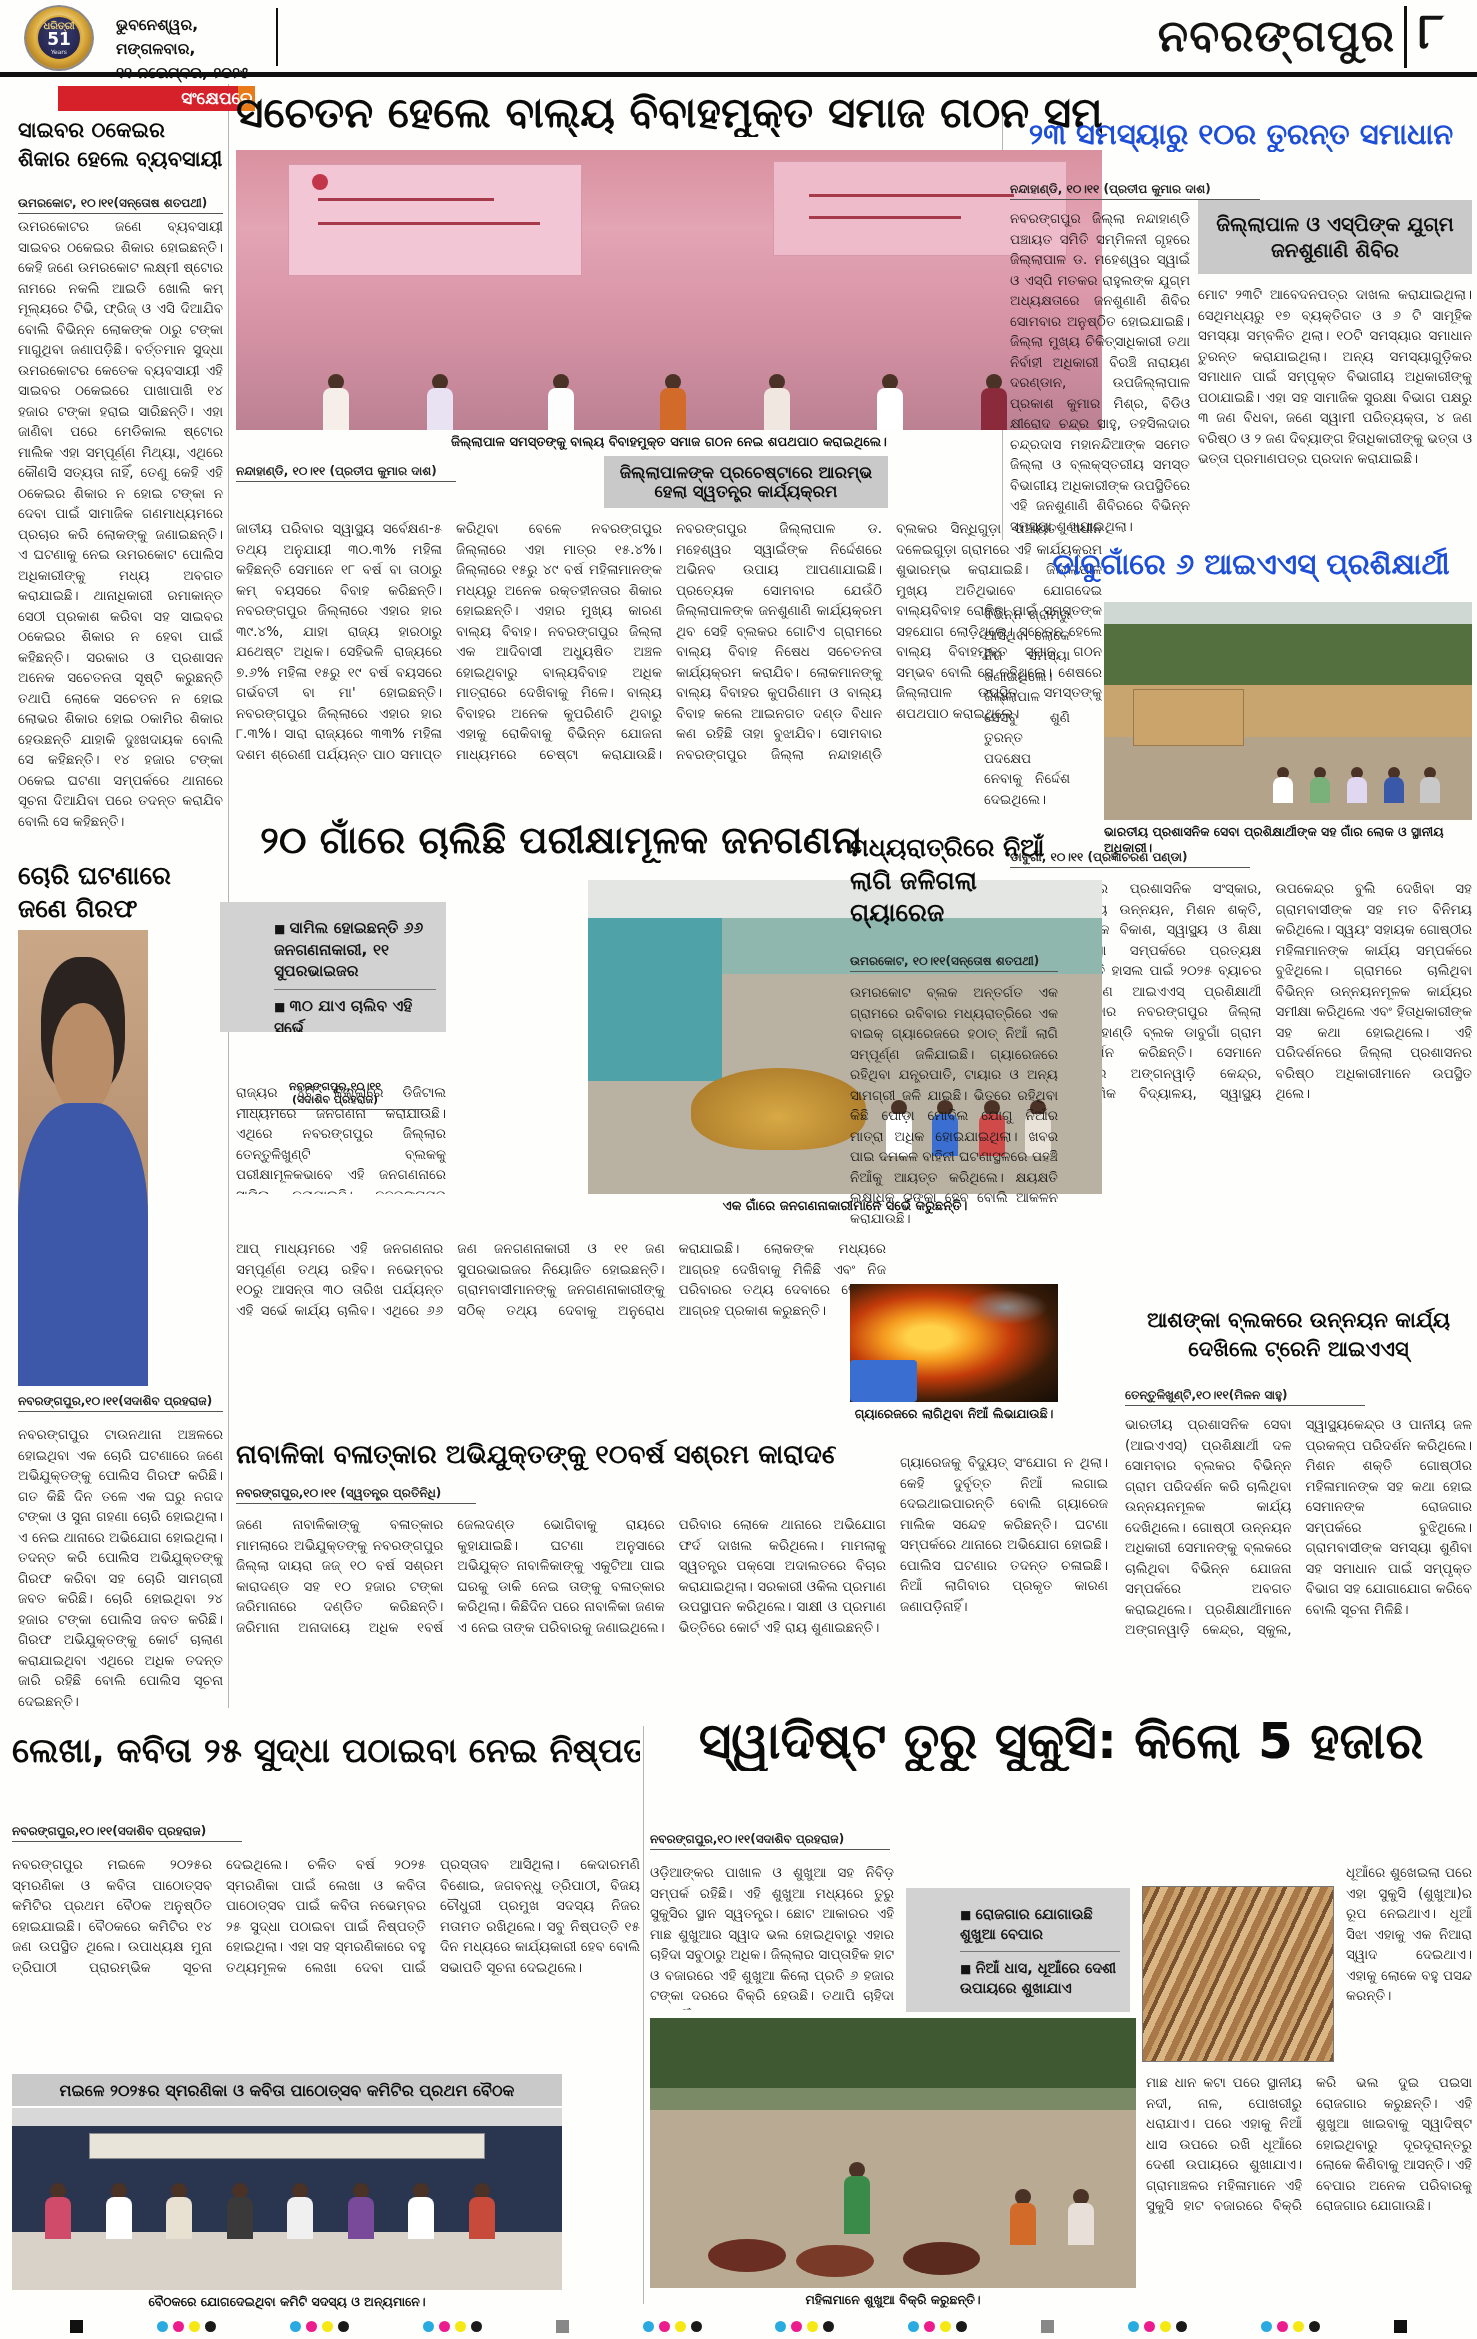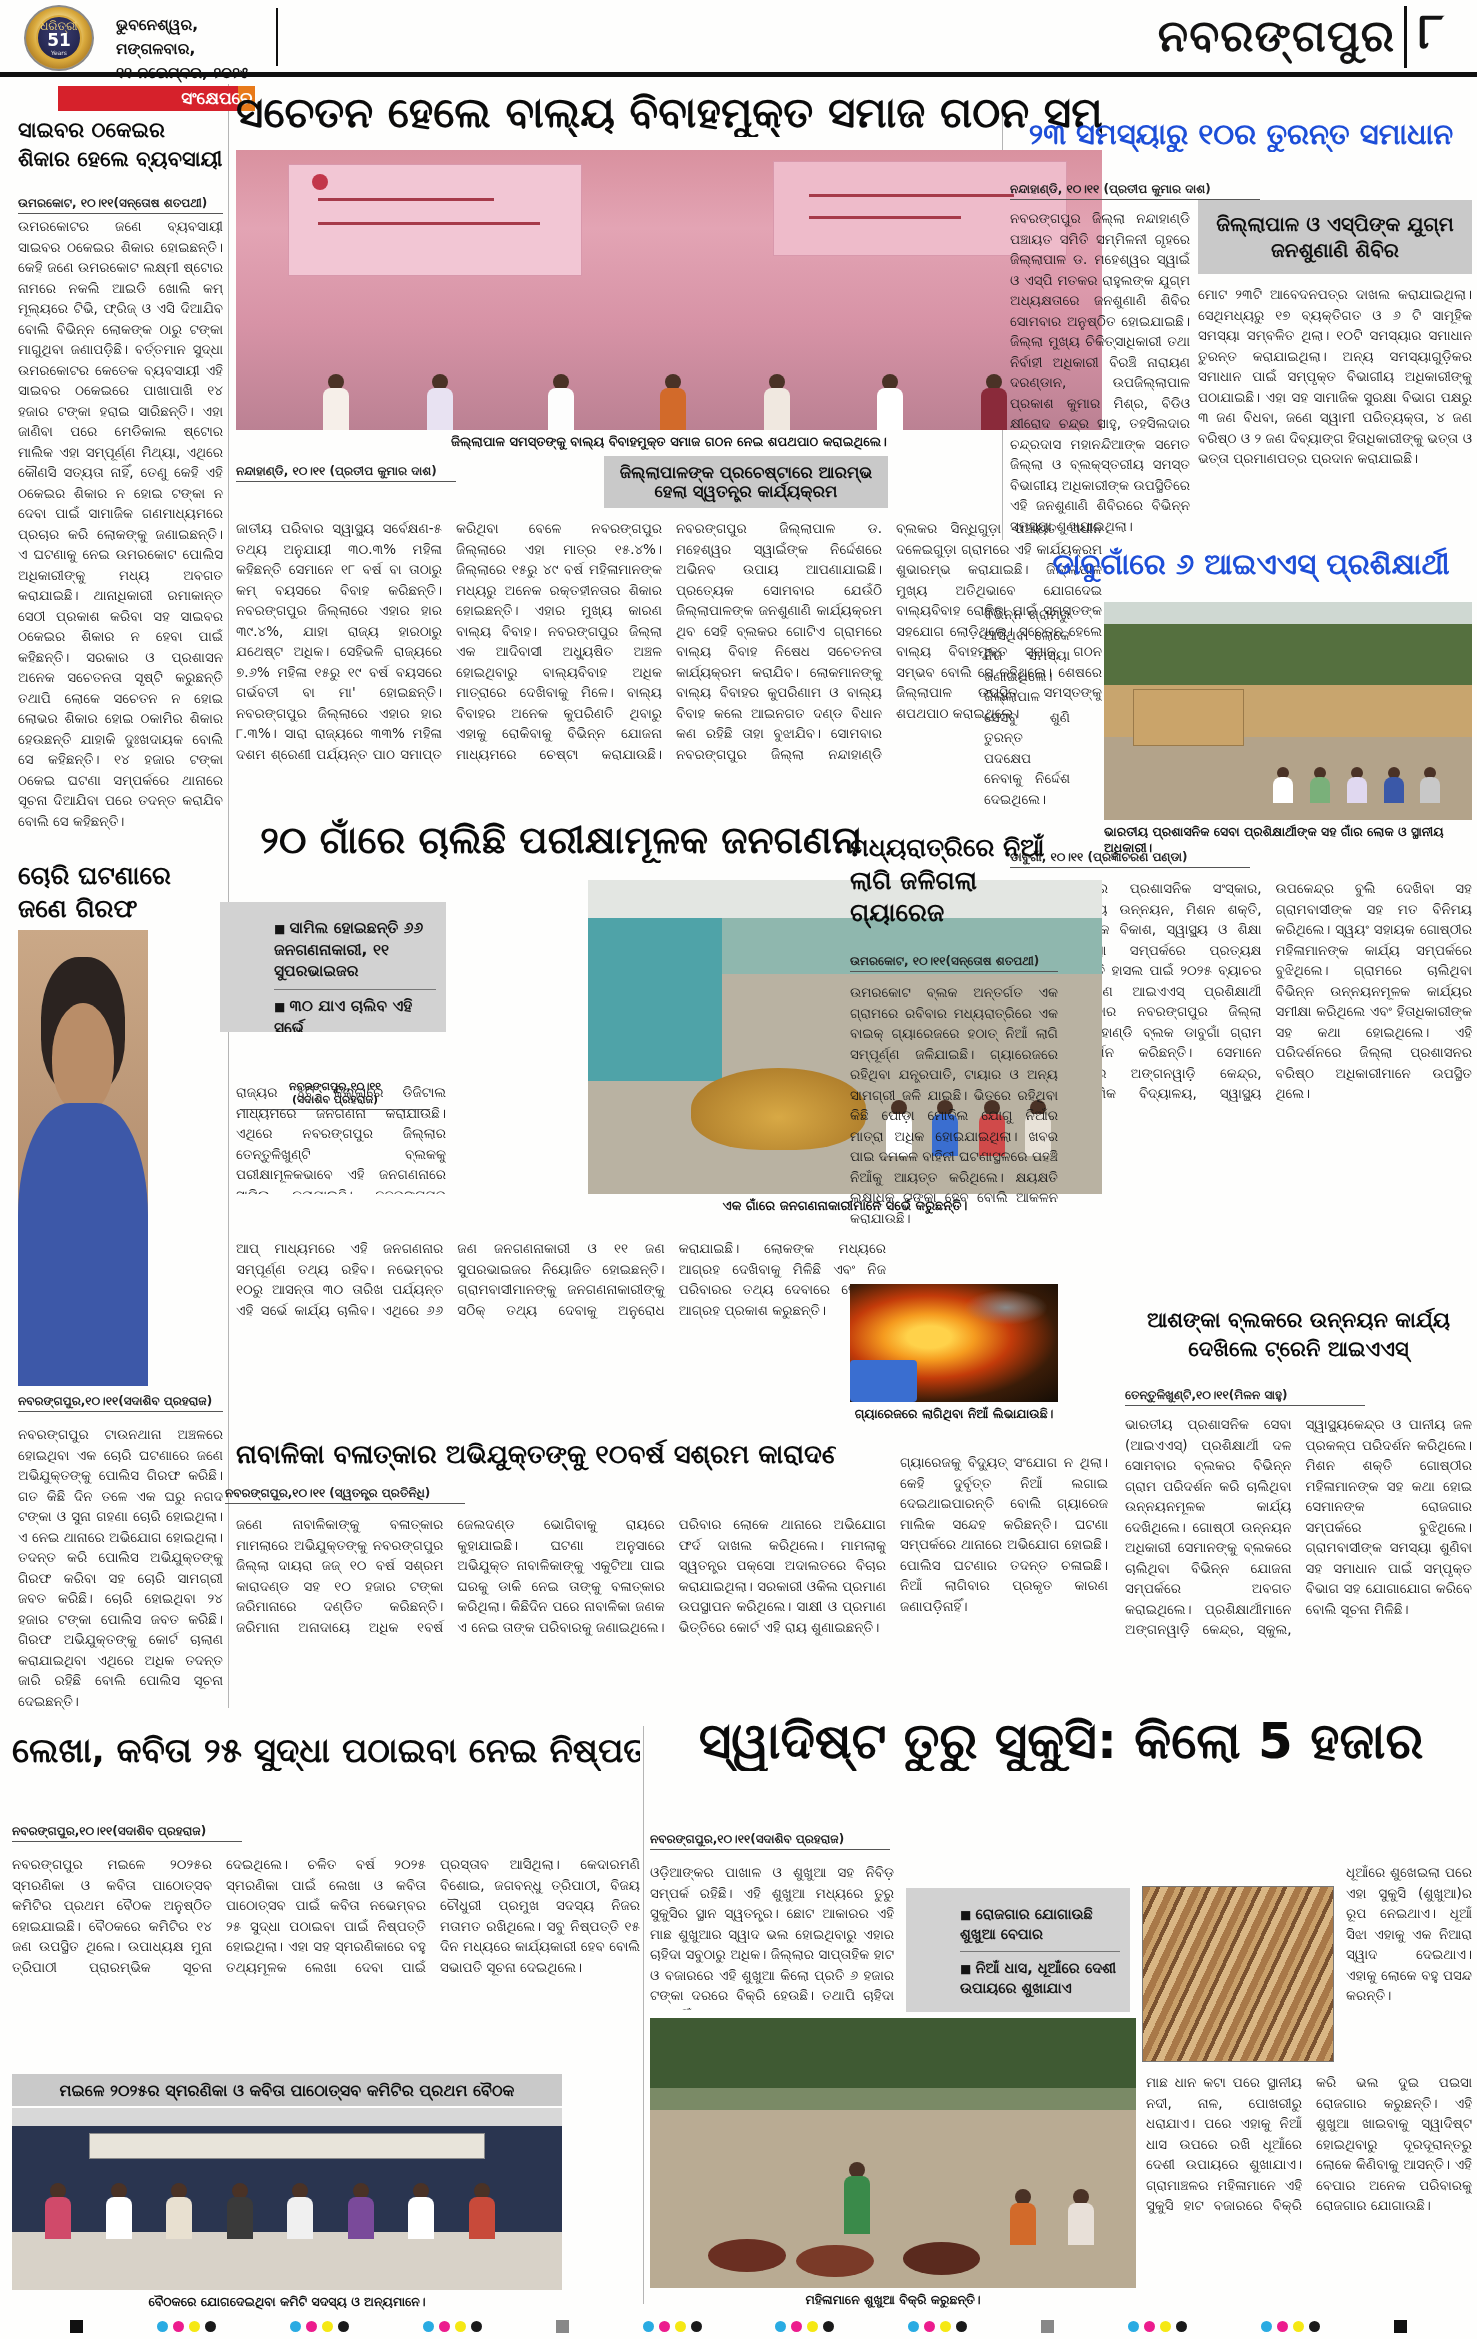--- a/index.html
+++ b/index.html
@@ -7,21 +7,21 @@
   .page { position:relative; width:1477px; height:2339px; background:#fefefdff; overflow:hidden; color:#141414; margin:0 auto; }
   .abs { position:absolute; }
 
   
   .logo-ring { width:70px; height:66px; border-radius:50%;
     background:radial-gradient(circle at 50% 45%, #f5e6a8 0 30%, #d9a93c 55%, #b8872a 70%, #e9d9b8 78%, #cfcfcf 86%, #9a9a9a 100%);
     border:2px solid #8a8a8a; }
   .logo-core { position:absolute; left:12px; top:10px; width:46px; height:46px; border-radius:50%;
     background:radial-gradient(circle at 50% 40%, #3c3f73, #23254d 75%); border:2px solid #d9a93c;
     display:flex; flex-direction:column; align-items:center; justify-content:center; color:#fff; }
-  .logo-top { font-size:12px; color:#f0d27a; font-weight:normal; line-height:1; }
+  .logo-top { font-size:10px; color:#f0d27a; font-weight:bold; line-height:1; }
   .logo-51 { font-size:17px; font-weight:bold; line-height:1.05; }
   .logo-years { font-size:6px; color:#e8e8e8; line-height:1; }
   .dateline { font-size:15.5px; font-weight:bold; line-height:1.55; color:#111; }
   .mast-rule { background:#101010; }
   .edition { font-size:44px; font-weight:bold; letter-spacing:1px; }
   .pagenum { font-size:50px; font-weight:bold; }
 
   
   .kicker { background:linear-gradient(90deg,#d6212b 0 88%,#e87a1a 88% 96%,#fefefd 96%); color:#fff;
     font-weight:bold; font-size:17px; text-align:right; padding:2px 10px 3px 0;margin-left:40px; }
@@ -221,21 +221,21 @@
   <div class="abs byline" style="left:850px; top:954px; width:208px;">ଉମରକୋଟ, ୧୦।୧୧(ସନ୍ତୋଷ ଶତପଥୀ)</div>
   <div class="abs bodytext" style="left:850px; top:982px; width:208px; height:296px;">ଉମରକୋଟ ବ୍ଲକ ଅନ୍ତର୍ଗତ ଏକ ଗ୍ରାମରେ ରବିବାର ମଧ୍ୟରାତ୍ରିରେ ଏକ ବାଇକ୍ ଗ୍ୟାରେଜରେ ହଠାତ୍ ନିଆଁ ଲାଗି ସମ୍ପୂର୍ଣ୍ଣ ଜଳିଯାଇଛି। ଗ୍ୟାରେଜରେ ରହିଥିବା ଯନ୍ତ୍ରପାତି, ଟାୟାର ଓ ଅନ୍ୟ ସାମଗ୍ରୀ ଜଳି ଯାଇଛି। ଭିତରେ ରହିଥିବା କିଛି ପୋଡ଼ା ମୋବିଲ ଯୋଗୁ ନିଆଁର ମାତ୍ରା ଅଧିକ ହୋଇଯାଇଥିଲା। ଖବର ପାଇ ଦମକଳ ବାହିନୀ ଘଟଣାସ୍ଥଳରେ ପହଞ୍ଚି ନିଆଁକୁ ଆୟତ୍ତ କରିଥିଲେ। କ୍ଷୟକ୍ଷତି ଲକ୍ଷାଧିକ ଟଙ୍କା ହେବ ବୋଲି ଆକଳନ କରାଯାଉଛି।</div>
   <div class="photo ph-fire" style="left:850px; top:1284px; width:208px; height:118px;">
     <div class="abs" style="left:0; bottom:0; width:32%; height:36%; background:#3a6ed0; border-radius:4px;"></div>
     <div class="abs" style="left:55%; top:5%; width:40%; height:30%; background:radial-gradient(ellipse, #8a8a8a, transparent 70%);"></div>
   </div>
   <div class="abs caption" style="left:850px; top:1406px; width:208px; text-align:center; font-size:12.5px;">ଗ୍ୟାରେଜରେ ଲାଗିଥିବା ନିଆଁ ଲିଭାଯାଉଛି।</div>
   <div class="abs bodytext" style="left:900px; top:1452px; width:208px; height:256px;">ଗ୍ୟାରେଜକୁ ବିଦ୍ୟୁତ୍ ସଂଯୋଗ ନ ଥିଲା। କେହି ଦୁର୍ବୃତ୍ତ ନିଆଁ ଲଗାଇ ଦେଇଥାଇପାରନ୍ତି ବୋଲି ଗ୍ୟାରେଜ ମାଲିକ ସନ୍ଦେହ କରିଛନ୍ତି। ଘଟଣା ସମ୍ପର୍କରେ ଥାନାରେ ଅଭିଯୋଗ ହୋଇଛି। ପୋଲିସ ଘଟଣାର ତଦନ୍ତ ଚଳାଇଛି। ନିଆଁ ଲାଗିବାର ପ୍ରକୃତ କାରଣ ଜଣାପଡ଼ିନାହିଁ।</div>
 
   <div class="abs h-sm" style="left:236px; top:1438px; width:600px; white-space:nowrap; font-size:26px;">ନାବାଳିକା ବଳାତ୍କାର ଅଭିଯୁକ୍ତଙ୍କୁ ୧୦ବର୍ଷ ସଶ୍ରମ କାରାଦଣ୍ଡ</div>
-  <div class="abs byline" style="left:225px; top:1486px; width:240px;">ନବରଙ୍ଗପୁର,୧୦।୧୧ (ସ୍ୱତନ୍ତ୍ର ପ୍ରତିନିଧି)</div>
+  <div class="abs byline" style="left:236px; top:1486px; width:240px;">ନବରଙ୍ଗପୁର,୧୦।୧୧ (ସ୍ୱତନ୍ତ୍ର ପ୍ରତିନିଧି)</div>
   <div class="abs bodytext" style="left:236px; top:1514px; width:650px; height:196px; column-count:3; column-gap:14px;">ଜଣେ ନାବାଳିକାଙ୍କୁ ବଳାତ୍କାର ମାମଲାରେ ଅଭିଯୁକ୍ତଙ୍କୁ ନବରଙ୍ଗପୁର ଜିଲ୍ଲା ଦାୟରା ଜଜ୍ ୧୦ ବର୍ଷ ସଶ୍ରମ କାରାଦଣ୍ଡ ସହ ୧୦ ହଜାର ଟଙ୍କା ଜରିମାନାରେ ଦଣ୍ଡିତ କରିଛନ୍ତି। ଜରିମାନା ଅନାଦାୟେ ଅଧିକ ୧ବର୍ଷ ଜେଲଦଣ୍ଡ ଭୋଗିବାକୁ ରାୟରେ କୁହାଯାଇଛି। ଘଟଣା ଅନୁସାରେ ଅଭିଯୁକ୍ତ ନାବାଳିକାଙ୍କୁ ଏକୁଟିଆ ପାଇ ଘରକୁ ଡାକି ନେଇ ତାଙ୍କୁ ବଳାତ୍କାର କରିଥିଲା। କିଛିଦିନ ପରେ ନାବାଳିକା ଜଣକ ଏ ନେଇ ତାଙ୍କ ପରିବାରକୁ ଜଣାଇଥିଲେ। ପରିବାର ଲୋକେ ଥାନାରେ ଅଭିଯୋଗ ଫର୍ଦ ଦାଖଲ କରିଥିଲେ। ମାମଲାକୁ ସ୍ୱତନ୍ତ୍ର ପକ୍ସୋ ଅଦାଲତରେ ବିଚାର କରାଯାଇଥିଲା। ସରକାରୀ ଓକିଲ ପ୍ରମାଣ ଉପସ୍ଥାପନ କରିଥିଲେ। ସାକ୍ଷୀ ଓ ପ୍ରମାଣ ଭିତ୍ତିରେ କୋର୍ଟ ଏହି ରାୟ ଶୁଣାଇଛନ୍ତି।</div>
 
   <div class="abs h-side" style="left:1125px; top:1306px; width:347px; text-align:center; height:78px;">ଆଶଙ୍କା ବ୍ଲକରେ ଉନ୍ନୟନ କାର୍ଯ୍ୟ ଦେଖିଲେ ଟ୍ରେନି ଆଇଏଏସ୍</div>
   <div class="abs byline" style="left:1125px; top:1388px; width:240px;">ତେନ୍ତୁଳିଖୁଣ୍ଟି,୧୦।୧୧(ମିଳନ ସାହୁ)</div>
   <div class="abs bodytext" style="left:1125px; top:1414px; width:347px; height:294px; column-count:2; column-gap:14px;">ଭାରତୀୟ ପ୍ରଶାସନିକ ସେବା (ଆଇଏଏସ୍) ପ୍ରଶିକ୍ଷାର୍ଥୀ ଦଳ ସୋମବାର ବ୍ଲକର ବିଭିନ୍ନ ଗ୍ରାମ ପରିଦର୍ଶନ କରି ଚାଲିଥିବା ଉନ୍ନୟନମୂଳକ କାର୍ଯ୍ୟ ଦେଖିଥିଲେ। ଗୋଷ୍ଠୀ ଉନ୍ନୟନ ଅଧିକାରୀ ସେମାନଙ୍କୁ ବ୍ଲକରେ ଚାଲିଥିବା ବିଭିନ୍ନ ଯୋଜନା ସମ୍ପର୍କରେ ଅବଗତ କରାଇଥିଲେ। ପ୍ରଶିକ୍ଷାର୍ଥୀମାନେ ଅଙ୍ଗନୱାଡ଼ି କେନ୍ଦ୍ର, ସ୍କୁଲ, ସ୍ୱାସ୍ଥ୍ୟକେନ୍ଦ୍ର ଓ ପାନୀୟ ଜଳ ପ୍ରକଳ୍ପ ପରିଦର୍ଶନ କରିଥିଲେ। ମିଶନ ଶକ୍ତି ଗୋଷ୍ଠୀର ମହିଳାମାନଙ୍କ ସହ କଥା ହୋଇ ସେମାନଙ୍କ ରୋଜଗାର ସମ୍ପର୍କରେ ବୁଝିଥିଲେ। ଗ୍ରାମବାସୀଙ୍କ ସମସ୍ୟା ଶୁଣିବା ସହ ସମାଧାନ ପାଇଁ ସମ୍ପୃକ୍ତ ବିଭାଗ ସହ ଯୋଗାଯୋଗ କରିବେ ବୋଲି ସୂଚନା ମିଳିଛି।</div>
 
   <div class="abs h-lg" style="left:12px; top:1730px; width:628px; font-size:34px;">ଲେଖା, କବିତା ୨୫ ସୁଦ୍ଧା ପଠାଇବା ନେଇ ନିଷ୍ପତ୍ତି</div>
   <div class="abs byline" style="left:12px; top:1824px; width:230px;">ନବରଙ୍ଗପୁର,୧୦।୧୧(ସଦାଶିବ ପ୍ରହରାଜ)</div>
   <div class="abs bodytext" style="left:12px; top:1854px; width:628px; height:212px; column-count:3; column-gap:14px;">ନବରଙ୍ଗପୁର ମଇଳେ ୨୦୨୫ର ସ୍ମରଣିକା ଓ କବିତା ପାଠୋତ୍ସବ କମିଟିର ପ୍ରଥମ ବୈଠକ ଅନୁଷ୍ଠିତ ହୋଇଯାଇଛି। ବୈଠକରେ କମିଟିର ୧୪ ଜଣ ଉପସ୍ଥିତ ଥିଲେ। ଉପାଧ୍ୟକ୍ଷ ମୁନା ତ୍ରିପାଠୀ ପ୍ରାରମ୍ଭିକ ସୂଚନା ଦେଇଥିଲେ। ଚଳିତ ବର୍ଷ ୨୦୨୫ ସ୍ମରଣିକା ପାଇଁ ଲେଖା ଓ କବିତା ପାଠୋତ୍ସବ ପାଇଁ କବିତା ନଭେମ୍ବର ୨୫ ସୁଦ୍ଧା ପଠାଇବା ପାଇଁ ନିଷ୍ପତ୍ତି ହୋଇଥିଲା। ଏହା ସହ ସ୍ମରଣିକାରେ ବହୁ ତଥ୍ୟମୂଳକ ଲେଖା ଦେବା ପାଇଁ ପ୍ରସ୍ତାବ ଆସିଥିଲା। କେଦାରମଣି ବିଶୋଇ, ଜଗବନ୍ଧୁ ତ୍ରିପାଠୀ, ବିଜୟ ଚୌଧୁରୀ ପ୍ରମୁଖ ସଦସ୍ୟ ନିଜର ମତାମତ ରଖିଥିଲେ। ସବୁ ନିଷ୍ପତ୍ତି ୧୫ ଦିନ ମଧ୍ୟରେ କାର୍ଯ୍ୟକାରୀ ହେବ ବୋଲି ସଭାପତି ସୂଚନା ଦେଇଥିଲେ।</div>
   <div class="abs graybox" style="left:12px; top:2074px; width:550px; height:32px; font-size:16px;">ମଇଳେ ୨୦୨୫ର ସ୍ମରଣିକା ଓ କବିତା ପାଠୋତ୍ସବ କମିଟିର ପ୍ରଥମ ବୈଠକ</div>

